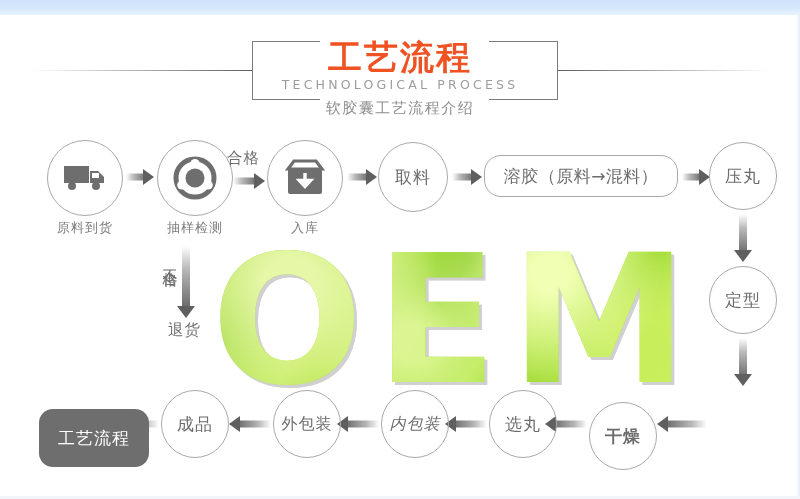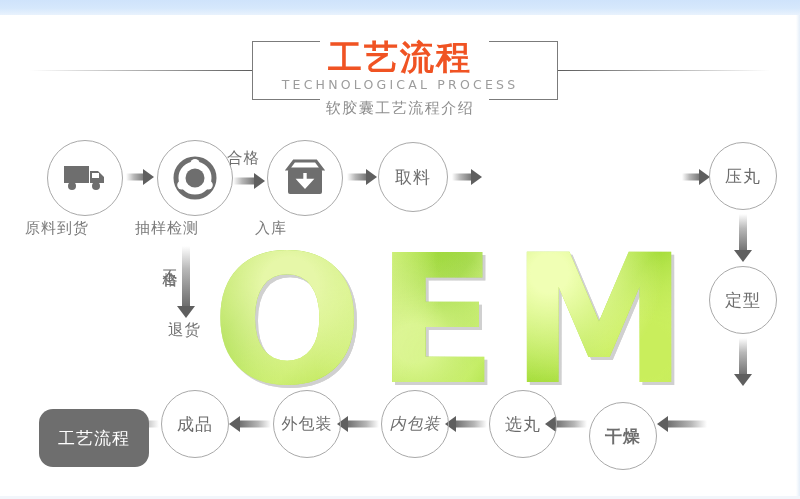--- a/index.html
+++ b/index.html
@@ -88,21 +88,21 @@
     color:#6d6d6d;
   }
   .filled{
     background:#6e6e6e;border:none;border-radius:14px;color:#ffffff;
   }
   .node-txt{font-size:17px;letter-spacing:1px;white-space:nowrap;}
   .node-txt.sm{font-size:16px;}
   .node-txt.wide{font-size:17px;letter-spacing:0.5px;}
 
   .caption{
-    position:absolute;text-align:left;font-size:15px;color:#7b7b7b;
+    position:absolute;text-align:center;font-size:13px;color:#7b7b7b;
     white-space:nowrap;letter-spacing:1px;
   }
   .side-label{
     position:absolute;font-size:15.5px;color:#6f6f6f;white-space:nowrap;
     letter-spacing:1px;
   }
   .vert-label{
     position:absolute;font-size:15px;color:#6f6f6f;white-space:nowrap;
     writing-mode:vertical-rl;letter-spacing:1px;
   }
@@ -228,20 +228,23 @@
 
   <div class="node circle" style="left:378px;top:142px;width:70px;height:70px;">
     <span class="node-txt">取料</span>
   </div>
 
   <div class="arr arr-r" style="left:452px;top:168px;width:30px;height:18px;">
     <div class="shaft" style="width:21px;"></div>
       <div class="head"></div>
   </div>
 
+  <div class="node rrect" style="left:484px;top:155px;width:194px;height:42px;">
+    <span class="node-txt wide">溶胶（原料→混料）</span>
+  </div>
 
   <div class="arr arr-r" style="left:682px;top:168px;width:28px;height:18px;">
     <div class="shaft" style="width:19px;"></div>
       <div class="head"></div>
   </div>
 
   <div class="node circle" style="left:709px;top:142px;width:68px;height:68px;">
     <span class="node-txt">压丸</span>
   </div>
 

